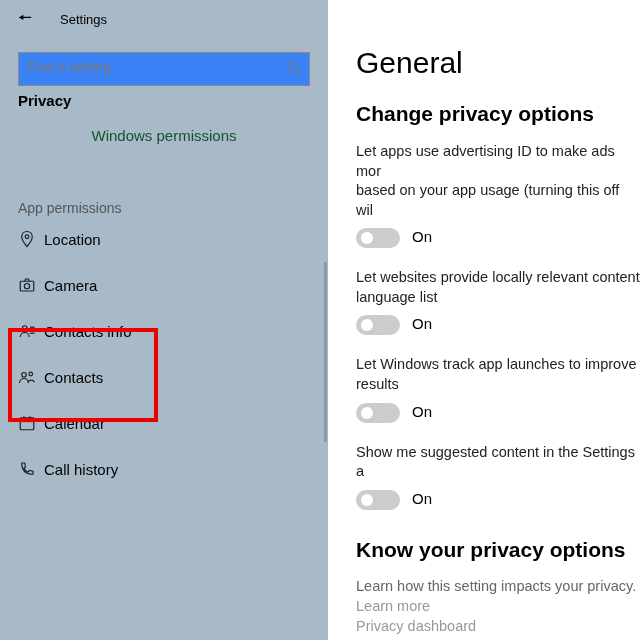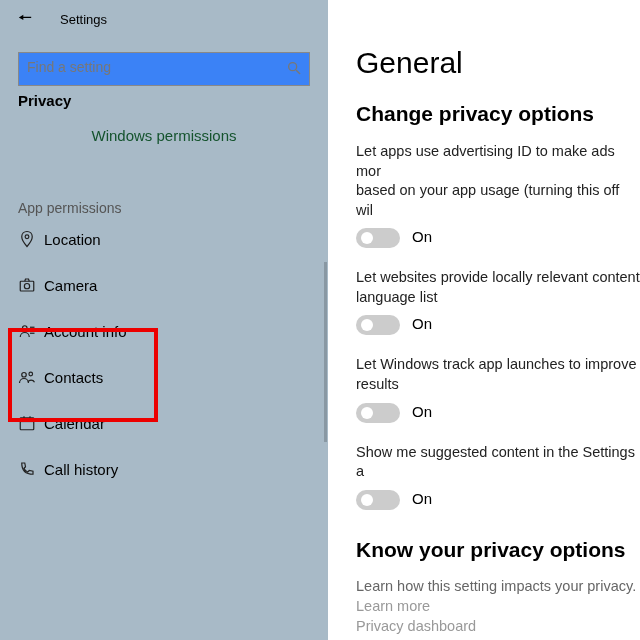--- a/index.html
+++ b/index.html
@@ -90,21 +90,21 @@
     <div class="perm-item">
       <span class="icon">
         <svg width="18" height="18" viewBox="0 0 24 24" fill="none" stroke="#222" stroke-width="1.6">
             <circle cx="9" cy="8" r="3"></circle>
             <path d="M3 20 a6 6 0 0 1 12 0"></path>
             <line x1="16" y1="7" x2="22" y2="7"></line>
             <line x1="16" y1="11" x2="22" y2="11"></line>
             <line x1="16" y1="15" x2="22" y2="15"></line>
           </svg>
       </span>
-      <span class="label">Account info</span>
+      <span class="label">Contacts info</span>
     </div>
 
     <div class="perm-item">
       <span class="icon">
         <svg width="18" height="18" viewBox="0 0 24 24" fill="none" stroke="#222" stroke-width="1.6">
             <circle cx="8" cy="9" r="3"></circle>
             <path d="M2 20 a6 6 0 0 1 12 0"></path>
             <circle cx="17" cy="8" r="2.4"></circle>
             <path d="M13 19 a5 5 0 0 1 9 0"></path>
           </svg>

